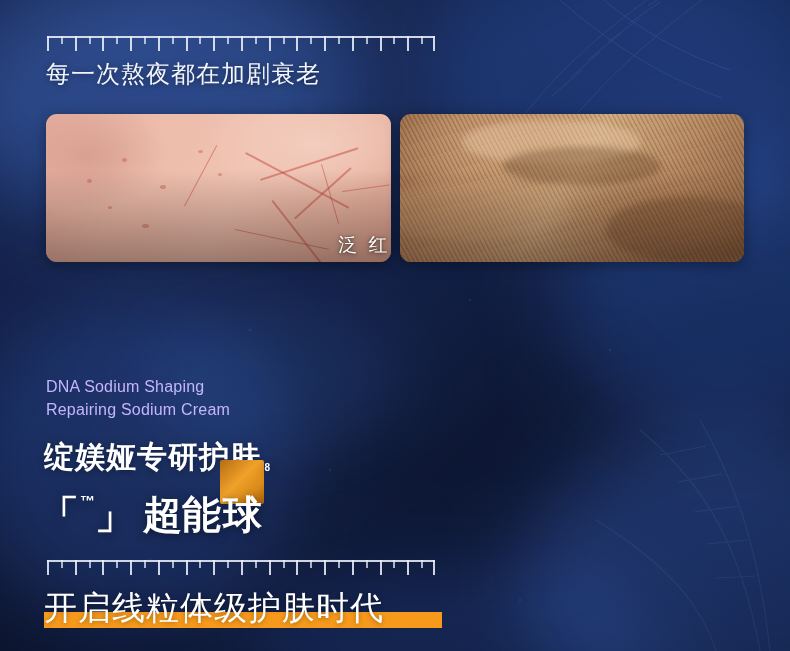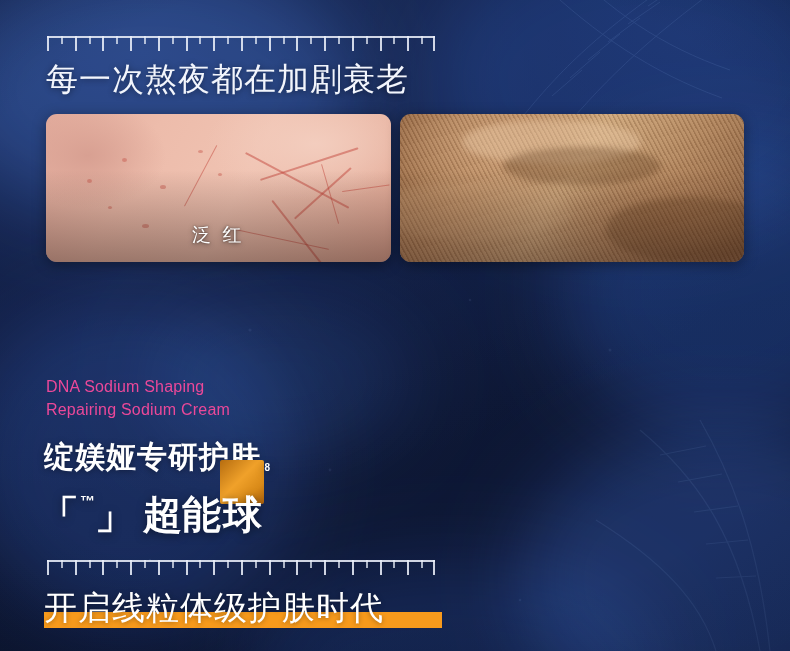--- a/index.html
+++ b/index.html
@@ -58,21 +58,21 @@
   }
   .ruler .tick.long  { height:15px; }
   .ruler .tick.short { height:8px;  background:rgba(233,238,248,.72); }
 
   #ruler-top    { left:47px; top:36px;  width:388px; }
   #ruler-bottom { left:47px; top:560px; width:388px; }
 
   
   #headline {
     position:absolute; left:46px; top:58px;
-    font-size:32px; font-weight:400; letter-spacing:1px;
+    font-size:24px; font-weight:400; letter-spacing:1px;
     color:#f2f5fc;
     text-shadow:0 1px 6px rgba(0,0,0,.45);
     white-space:nowrap;
   }
 
   
   #cards {
     position:absolute; left:46px; top:114px;
     width:698px; height:148px;
     display:flex; gap:9px;
@@ -142,31 +142,31 @@
     position:absolute;
     border-radius:50%;
     filter:blur(3px);
   }
 
   .card-shade {
     position:absolute; left:0; right:0; bottom:0; height:62%;
     background:linear-gradient(to top, rgba(40,20,14,.42) 0%, rgba(40,20,14,0) 100%);
   }
   .card-label {
-    position:absolute; left:0; right:0; bottom:14px;
-    text-align:center;
+    position:absolute; left:0; right:0; bottom:4px;
+    text-align:right;
     font-size:19px; color:#ffffff; letter-spacing:3px;
     text-shadow:0 1px 5px rgba(0,0,0,.6), 0 0 2px rgba(0,0,0,.5);
   }
 
   
   #eng-name {
     position:absolute; left:46px; top:375px;
     font-size:16px; line-height:23px; font-weight:400;
-    color:#ec4899; letter-spacing:.2px;
+    color:#c4b5fd; letter-spacing:.2px;
   }
   #brand-line {
     position:absolute; left:44px; top:437px;
     font-size:30px; font-weight:700; letter-spacing:1px;
     color:#ffffff;
     text-shadow:0 1px 6px rgba(0,0,0,.4);
     white-space:nowrap;
   }
 
   

